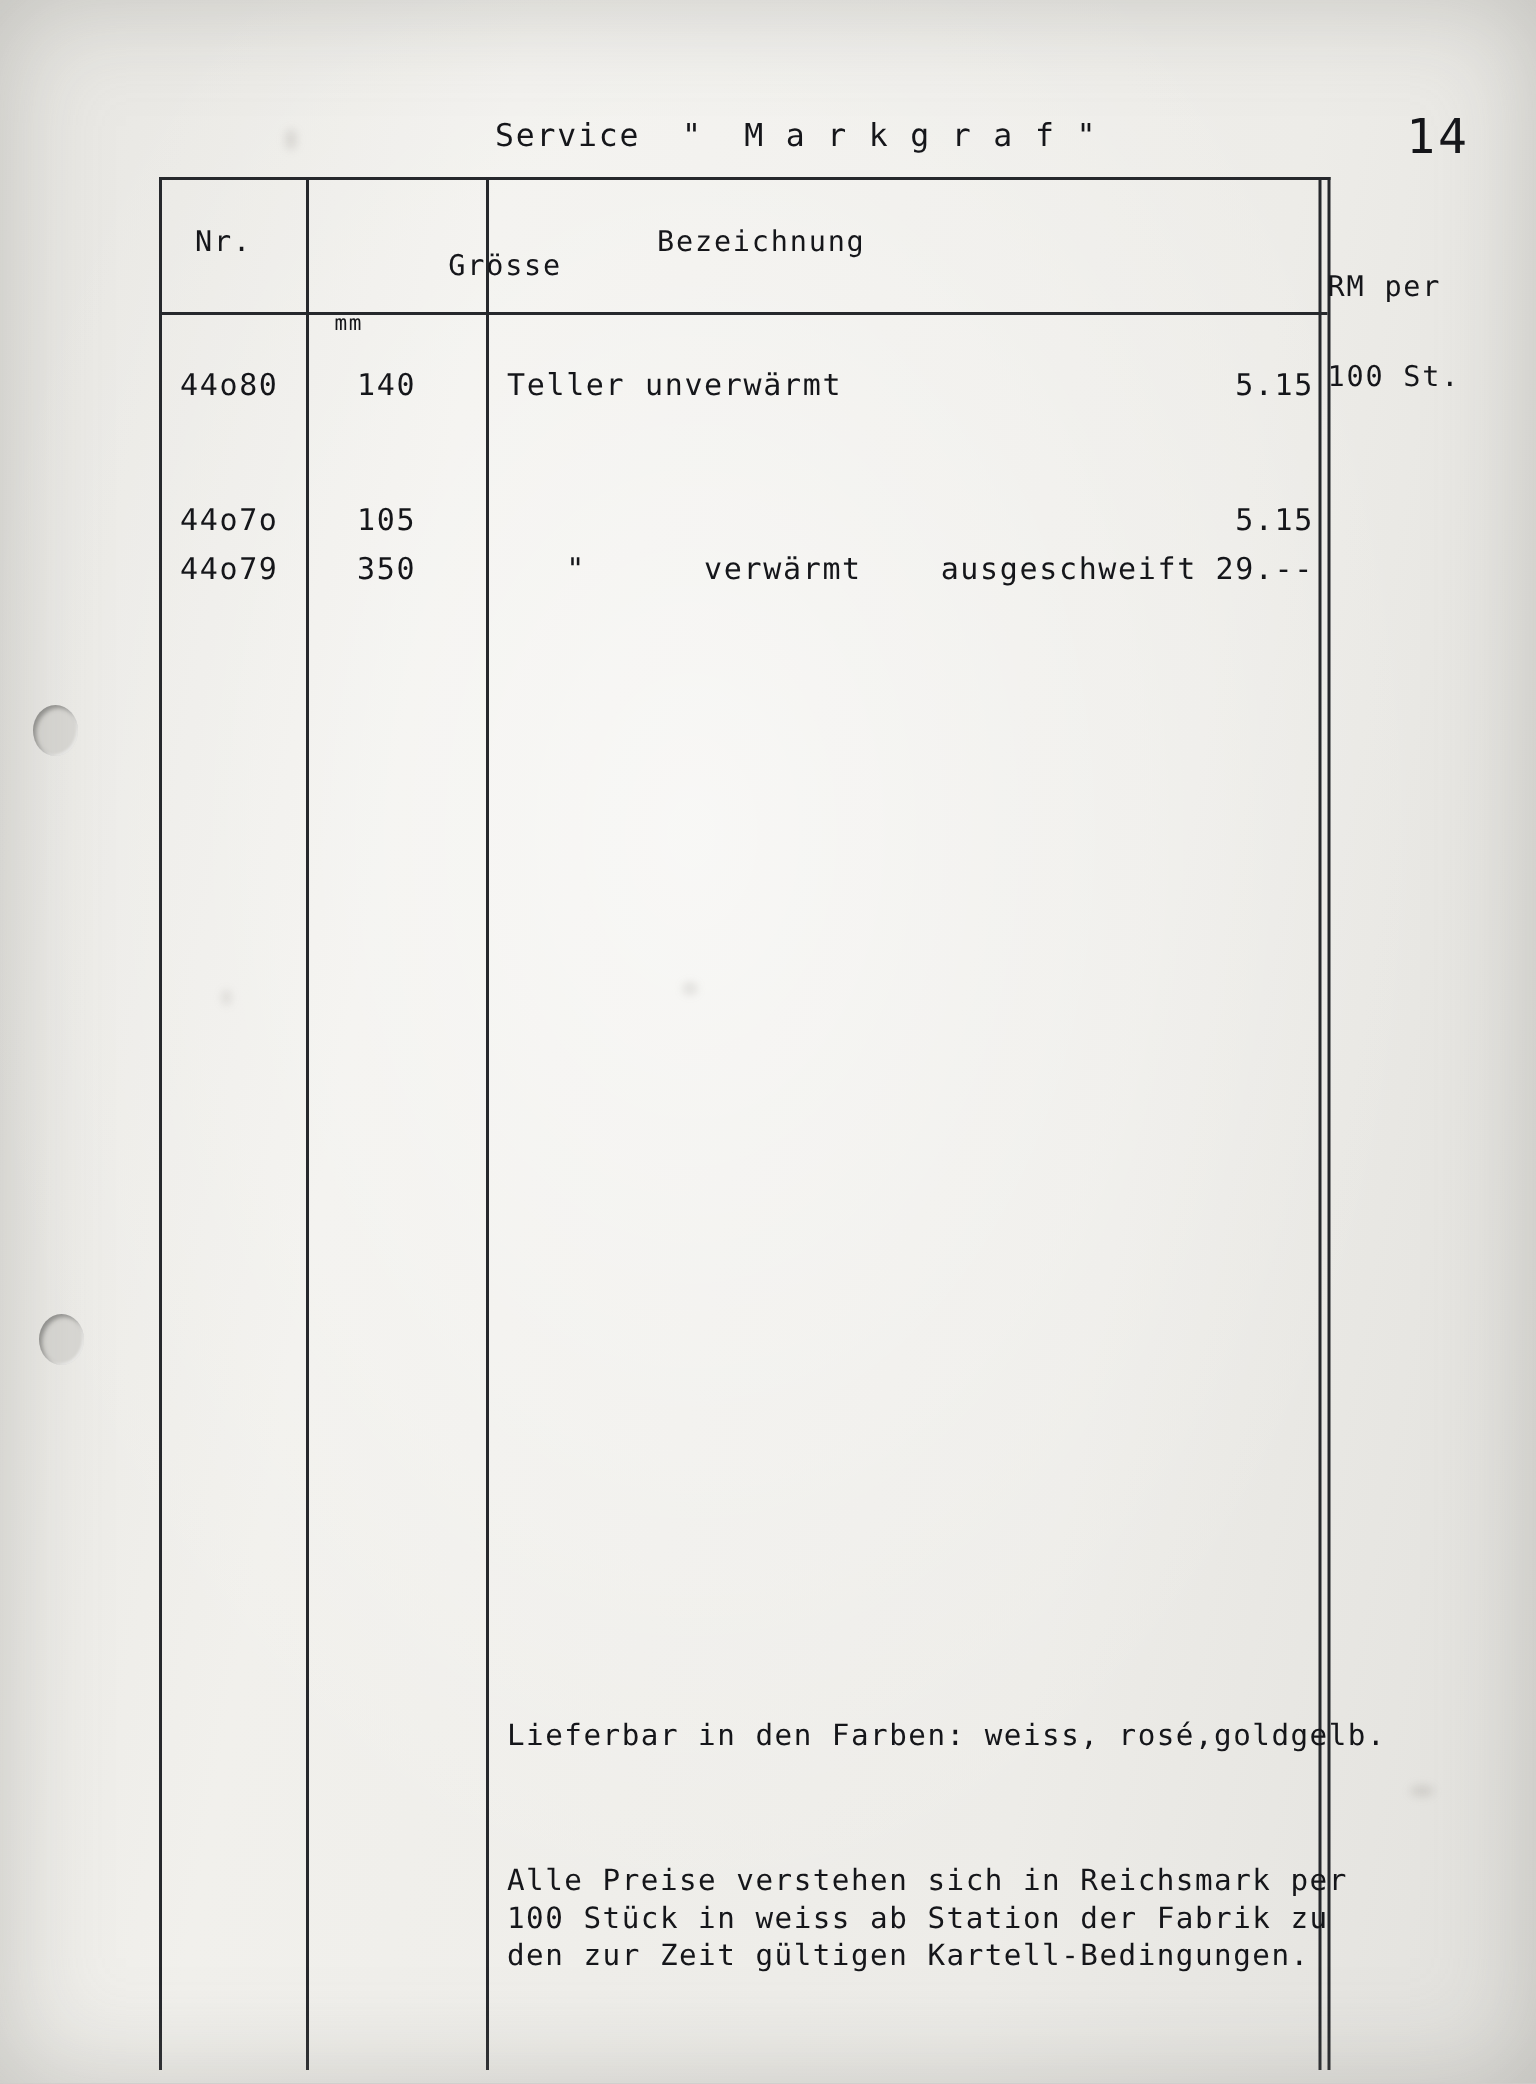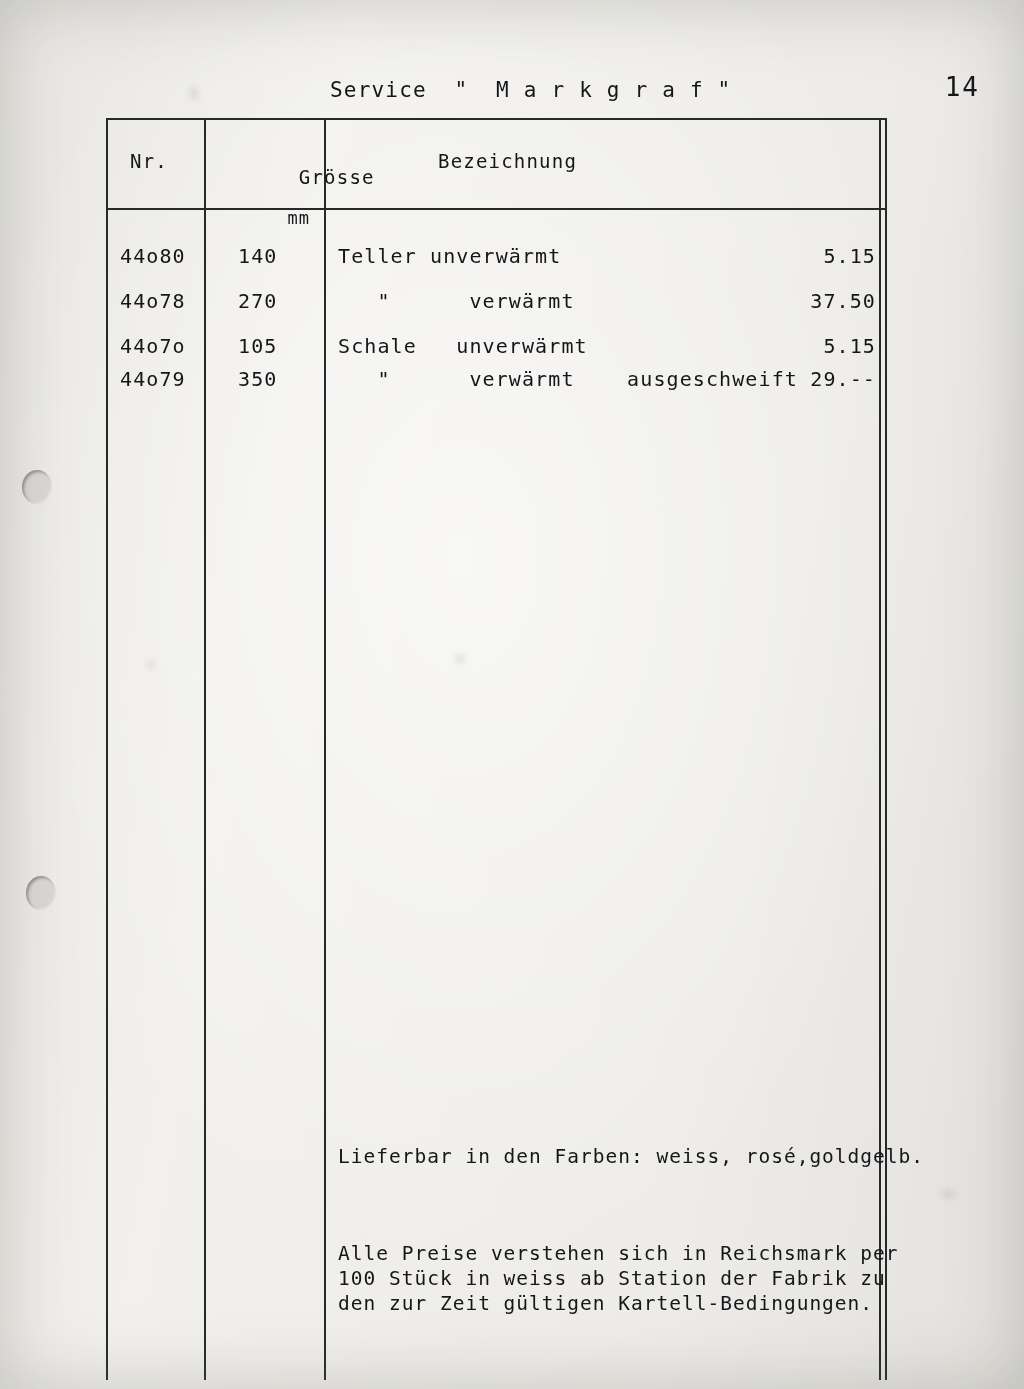--- a/index.html
+++ b/index.html
@@ -57,21 +57,21 @@
     left: 330px;
     top: 0;
     font-size: 21px;
     letter-spacing: 1.2px;
     white-space: pre;
   }
   .page-number {
     position: absolute;
     right: 44px;
     top: -6px;
-    font-size: 26px;
+    font-size: 32px;
     letter-spacing: 2px;
   }
 
   
   .table-frame {
     position: absolute;
     left: 106px;
     top: 118px;
     width: 781px;
     height: 1262px;
@@ -116,22 +116,22 @@
   .col-head {
     position: absolute;
     font-size: 19px;
     letter-spacing: 1.2px;
     white-space: pre;
   }
   .col-head.nr { left: 22px; top: 30px; }
   .col-head.groesse { left: 115px; top: 24px; }
   .col-head.groesse .sub {
     display: block;
-    font-size: 17px;
-    text-align: center;
+    font-size: 14px;
+    text-align: left;
     margin-top: -2px;
     letter-spacing: 1px;
   }
   .col-head.bez { left: 330px; top: 30px; }
   .col-head.rm { left: 777px; top: 22px; line-height: 1.05; }
   .col-head.rm .l1 { display: block; }
   .col-head.rm .l2 { display: block; }
 
   
   .row {
@@ -199,39 +199,36 @@
     <div class="vrule c2"></div>
     <div class="vrule c3"></div>
     <div class="hrule"></div>
 
     <div class="col-head nr">Nr.</div>
     <div class="col-head groesse">
       <span>Grösse</span>
       <span class="sub">mm</span>
     </div>
     <div class="col-head bez">Bezeichnung</div>
+    <div class="col-head rm">
+      <span class="l1">RM per</span>
+      <span class="l2">100 St.</span>
+    </div>
 
     <div class="row" style="top:124px;">
       <span class="cell nr">44o80</span>
       <span class="cell size">140</span>
       <span class="cell desc">Teller unverwärmt</span>
       <span class="cell price">5.15</span>
     </div>
 
-    <div class="row" style="top:169px;">
-      <span class="cell nr">44o78</span>
-      <span class="cell size">270</span>
-      <span class="cell desc">   "      verwärmt</span>
-      <span class="cell price">37.50</span>
-    </div>
 
     <div class="row" style="top:214px;">
       <span class="cell nr">44o7o</span>
       <span class="cell size">105</span>
-      <span class="cell desc">Schale   unverwärmt</span>
       <span class="cell price">5.15</span>
     </div>
 
     <div class="row" style="top:247px;">
       <span class="cell nr">44o79</span>
       <span class="cell size">350</span>
       <span class="cell desc">   "      verwärmt    ausgeschweift</span>
       <span class="cell price">29.--</span>
     </div>
 

